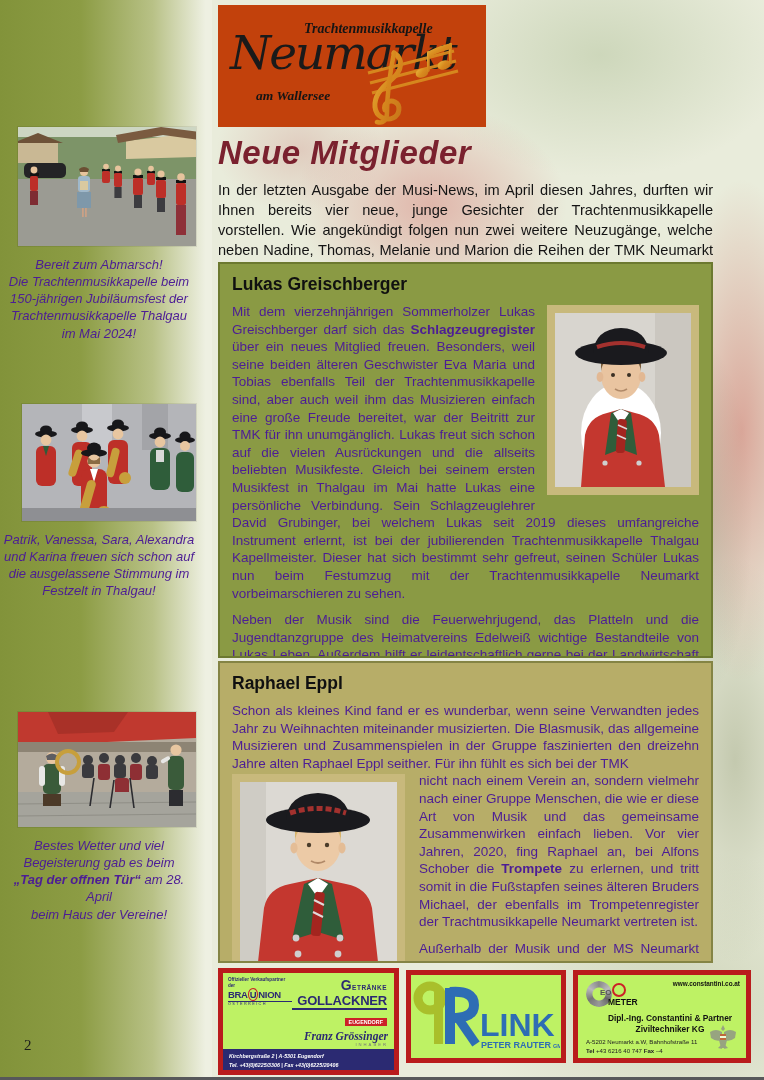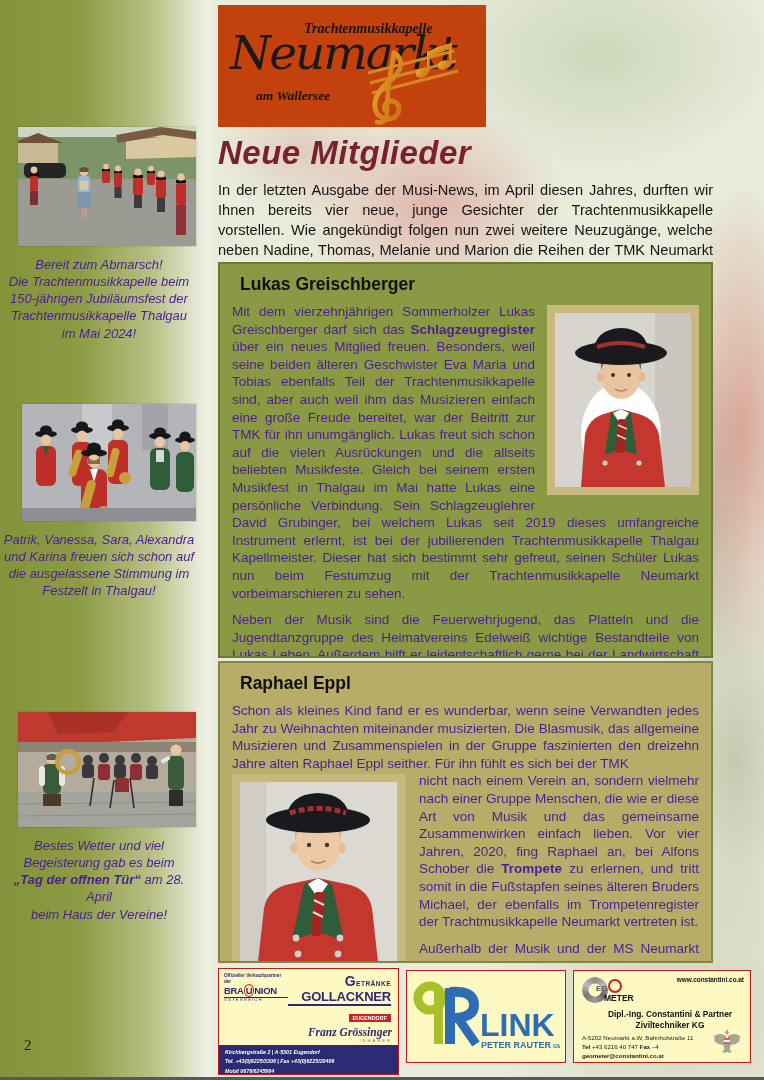--- a/index.html
+++ b/index.html
@@ -42,33 +42,33 @@
   .logo-ort{position:absolute;top:83px;left:38px;font-family:"Liberation Serif",serif;font-style:italic;font-weight:bold;font-size:13.5px;color:#151515;text-align:center;}
   .clef{position:absolute;right:26px;top:34px;}
 
   
   .main-col{position:absolute;left:218px;top:134px;width:495px;z-index:2;}
   .page-title{margin:0 0 9px 0;font-size:33px;font-style:italic;font-weight:bold;color:#7a212e;letter-spacing:.5px;}
   .intro{margin:0;font-size:14.6px;line-height:1.36;text-align:justify;color:#141414;}
 
   .section{position:absolute;left:218px;width:495px;box-sizing:border-box;z-index:2;
     padding:10px 12px;overflow:hidden;border:2px solid rgba(72,82,24,.45);}
-  .section h2{margin:0 0 8px 8px;font-size:17.5px;font-weight:bold;color:#101010;}
+  .section h2{margin:0 0 8px 0;font-size:17.5px;font-weight:bold;color:#101010;}
   .section p,.section .para{margin:0 0 9px 0;font-size:13.5px;line-height:17.6px;text-align:justify;color:#4c1d95;}
   .sec-lukas{top:262px;height:396px;background:#8a9a44;}
   .sec-raphael{top:661px;height:302px;background:#b7ad68;}
 
   .photo-frame{background:#c8b97c;padding:8px;box-sizing:border-box;}
   .frame-lukas{float:right;width:152px;height:190px;margin:2px 0 6px 12px;}
   .frame-raphael{float:left;width:173px;height:196px;margin:2px 14px 4px 0;}
   .photo-frame svg{display:block;}
 
   
   .sponsors{position:absolute;left:218px;top:968px;width:546px;display:flex;gap:7px;z-index:2;}
-  .card{background:#fef9c3;border:1px solid #b91c1c;box-sizing:border-box;overflow:hidden;}
+  .card{background:#bef264;border:5px solid #b91c1c;box-sizing:border-box;overflow:hidden;}
   .card-g{width:181px;height:107px;}
   .card-pr{width:160px;height:93px;margin-top:2px;display:flex;align-items:center;justify-content:center;}
   .card-c{width:178px;height:93px;margin-top:2px;position:relative;padding:16px 5px;font-size:6px;}
 
   
   .g-top{display:flex;padding:4px 5px 0 5px;}
   .g-left{width:64px;color:#2b2a72;}
   .g-left .tiny{font-size:4.6px;font-weight:bold;line-height:1.2;}
   .g-brau{font-size:9.5px;font-weight:bold;letter-spacing:-.3px;margin-top:1px;}
   .g-brau .ring{border:1px solid #cc2127;border-radius:50%;padding:0 1px;}

